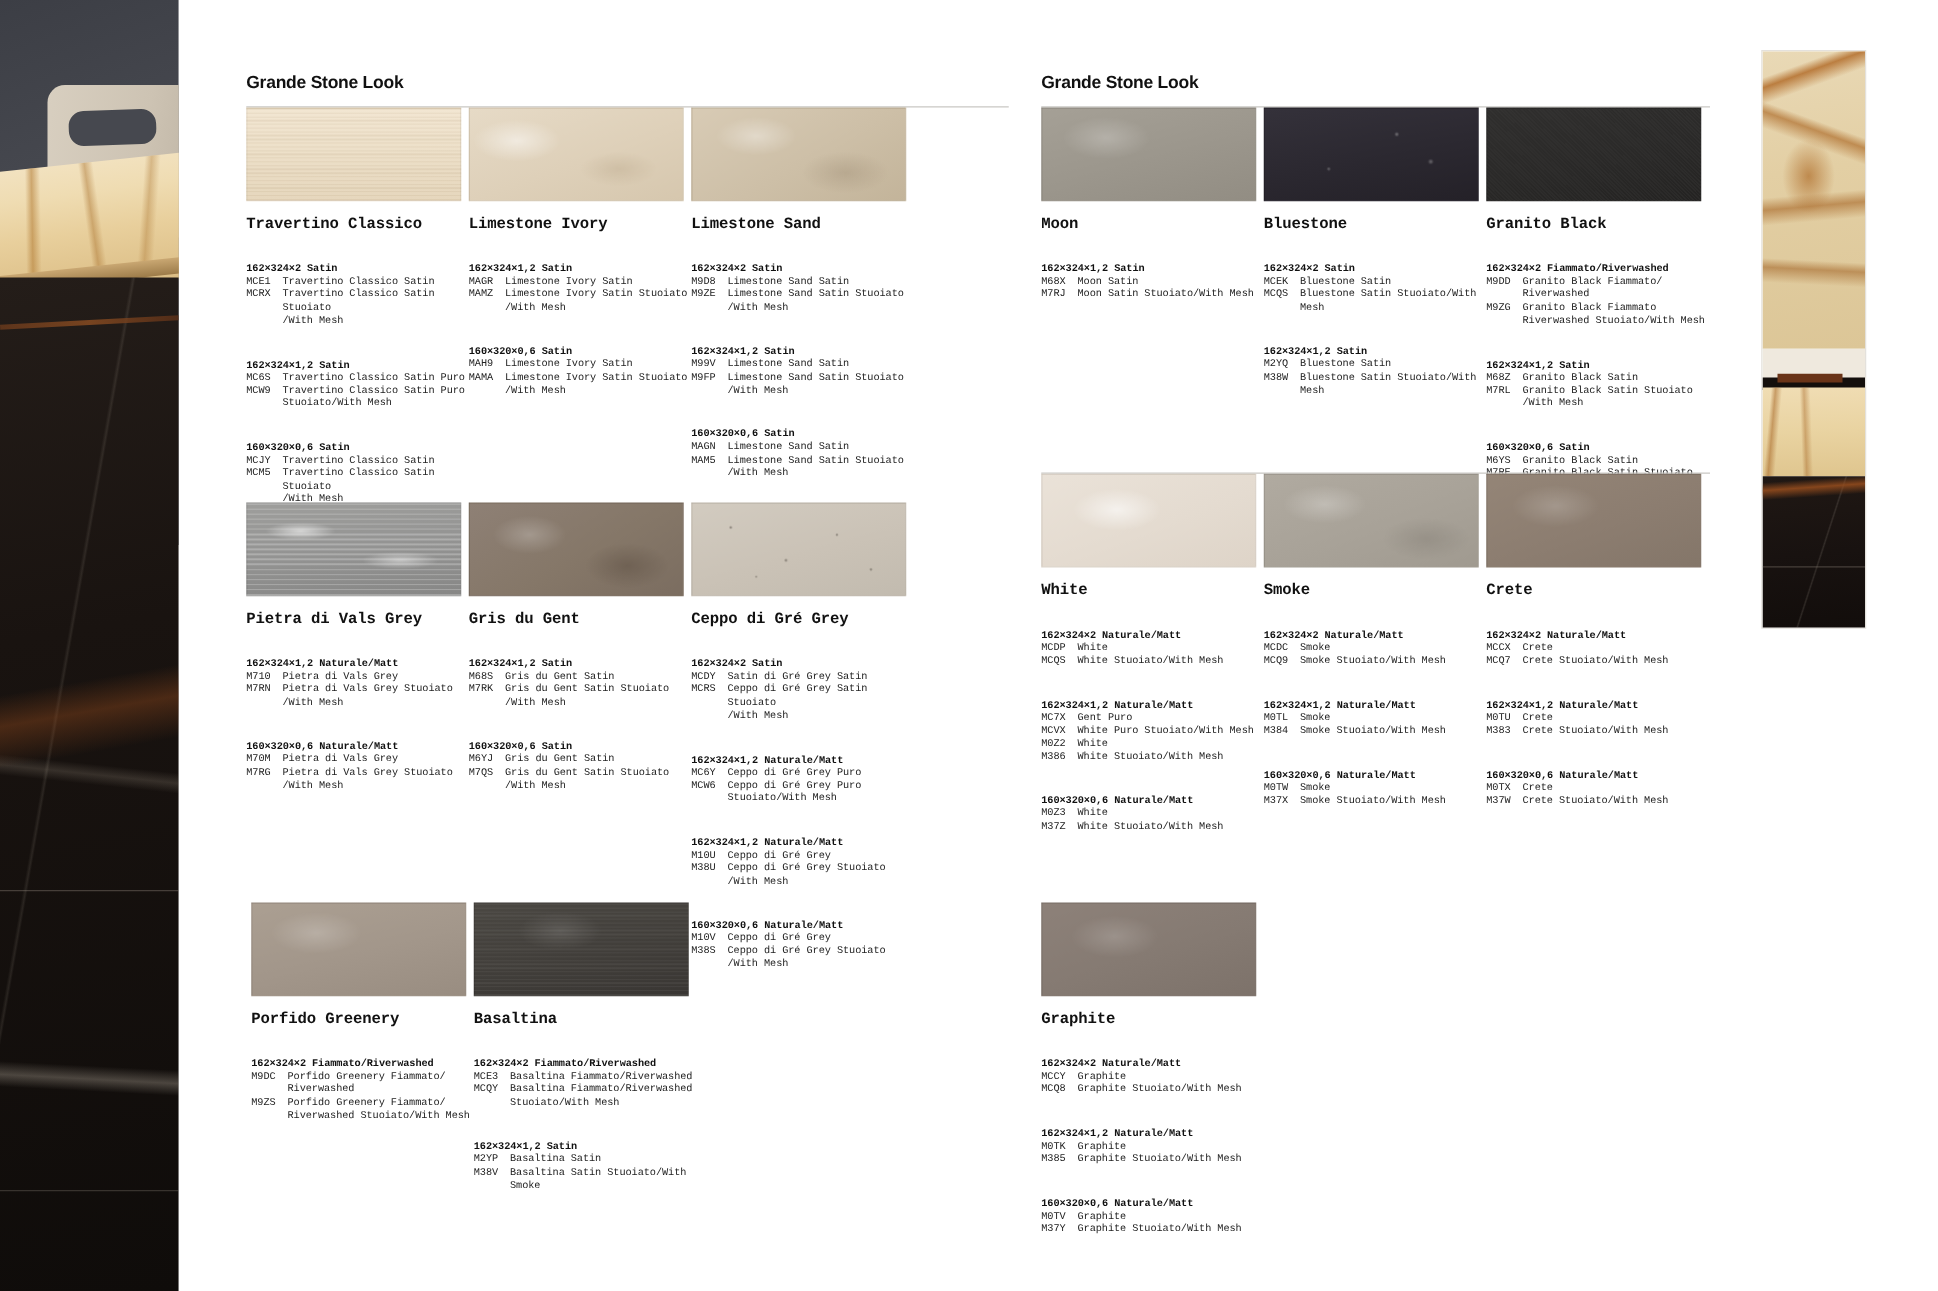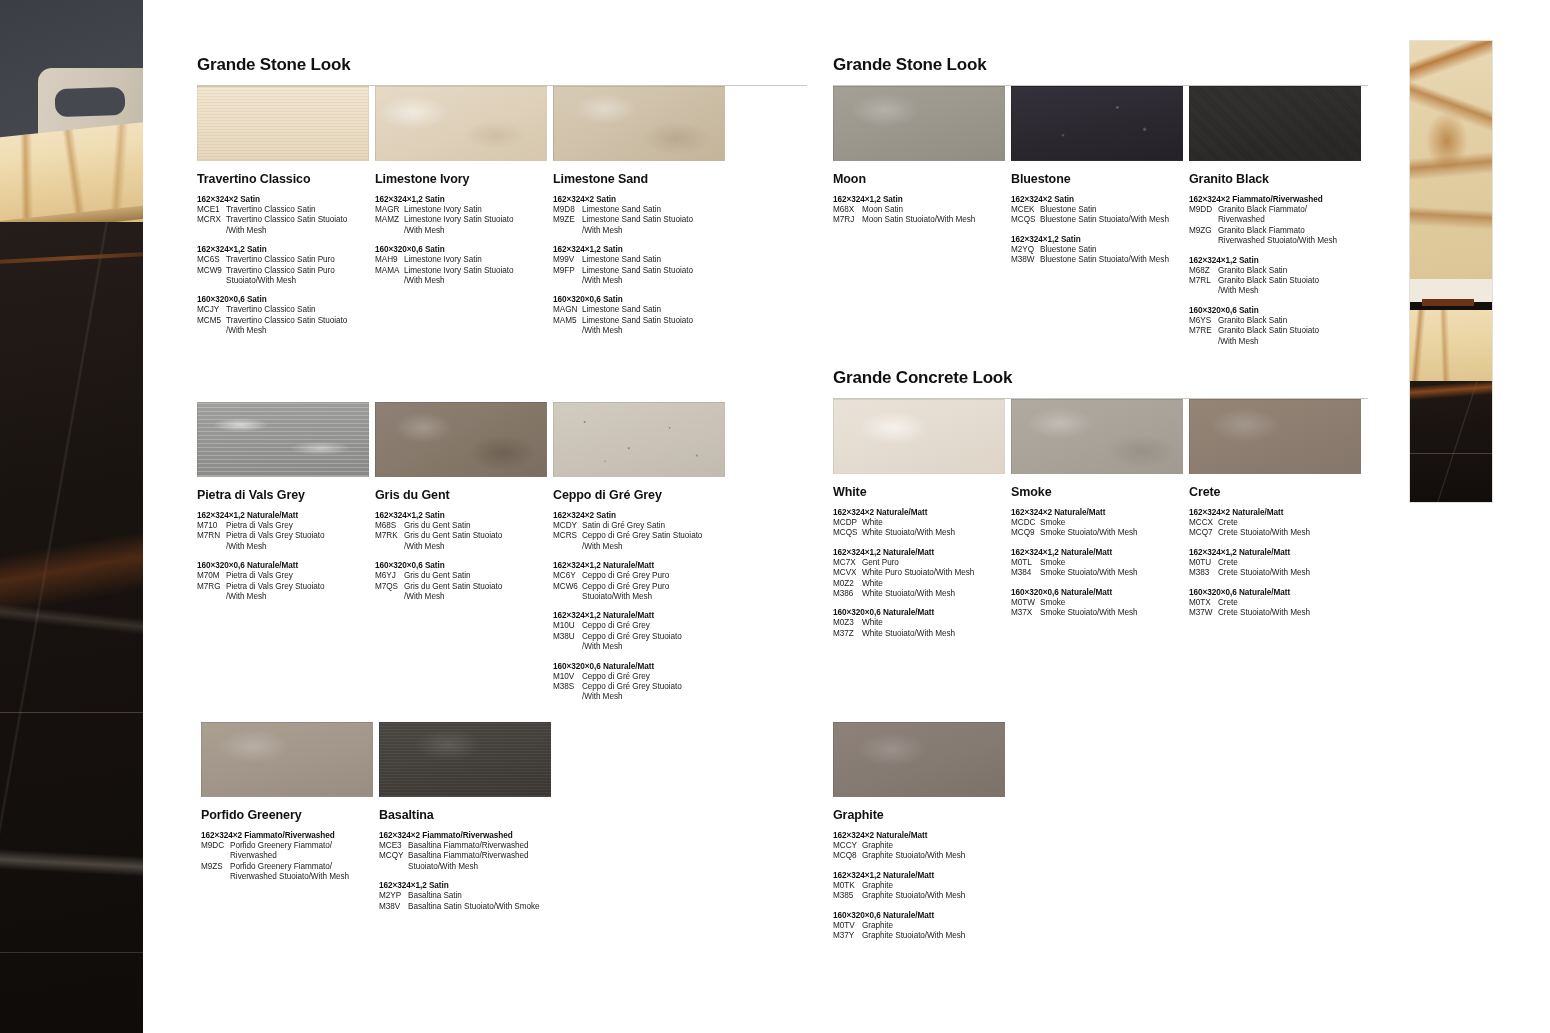--- a/index.html
+++ b/index.html
@@ -107,38 +107,38 @@
       linear-gradient(-72deg, rgba(190,180,166,0) 44%, rgba(190,180,166,.16) 45%, rgba(190,180,166,0) 46%);
   }
   .rp-grout { position:absolute; left:0; top:412px; width:100%; height:1px; background:rgba(160,150,140,.35); }
 
   
   .col { position: absolute; top: 0; }
   .col-left  { left: 197px;  width: 610px; }
   .col-right { left: 833px;  width: 535px; }
 
   .section-title {
-    font-size: 17px; font-weight: bold; color: #111; letter-spacing: -0.2px;
+    font-size: 14px; font-weight: bold; color: #111; letter-spacing: -0.2px;
     line-height: 20px;
   }
   .section-rule { height: 1px; background: #c9c7c4; margin-top: 10px; }
 
-  .cards { display: flex; }
+  .cards { display: flex; font-family: Liberation Mono, monospace; }
   .card { width: 178px; margin-right: 0; }
 
   .swatch {
     width: 172px; height: 75px;
     border: 1px solid rgba(0,0,0,.05);
     background-size: cover;
   }
   .card-name {
     font-size: 12.5px; font-weight: bold; color: #111;
     margin-top: 11px; letter-spacing: -0.1px;
   }
-  .group { margin-top: 8px; }
+  .group { margin-top: 24px; }
   .group:first-of-type { margin-top: 7px; }
   .group-size {
     font-size: 8.2px; font-weight: bold; color: #111; line-height: 11px;
     letter-spacing: -0.05px;
   }
   .code-row { display: flex; font-size: 8.2px; color: #222; line-height: 10.4px; }
   .code { width: 29px; flex: 0 0 29px; letter-spacing: -0.05px; }
   .desc { flex: 1; letter-spacing: -0.05px; }
 
   
@@ -612,21 +612,20 @@
             <div class="code-row">
                 <span class="code">M7RE</span>
                 <span class="desc">Granito Black Satin Stuoiato<br>/With Mesh</span>
               </div>
           </div>
         </div>
       </div>
     </div>
 
     <div style="position:absolute; top:368px; left:0; width:535px;">
-      <div class="section-title">Grande Concrete Look</div>
       <div class="section-rule"></div>
       <div class="cards">
         <div class="card">
           <div class="swatch sw-white"></div>
           <div class="card-name">White</div>
           <div class="group">
               <div class="group-size">162×324×2 Naturale/Matt</div>
             <div class="code-row">
                 <span class="code">MCDP</span>
                 <span class="desc">White</span>

